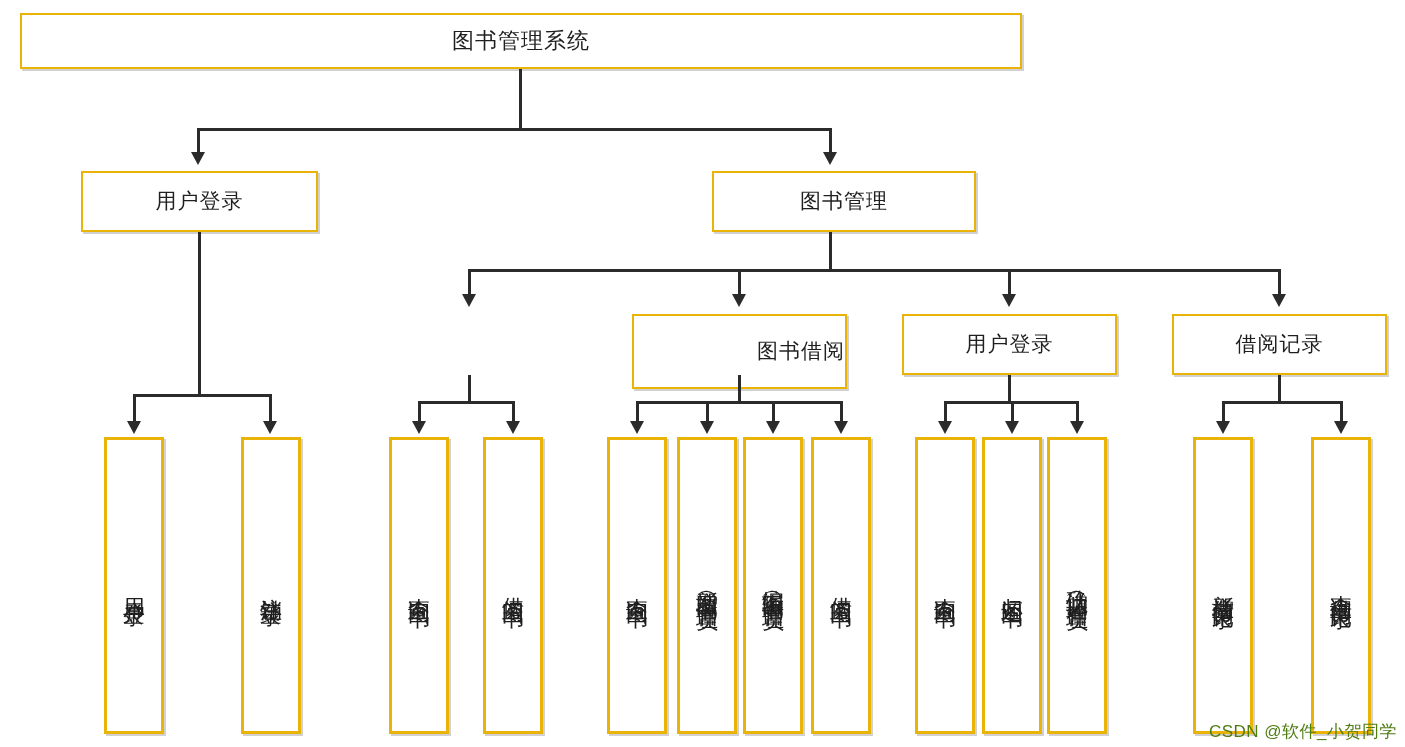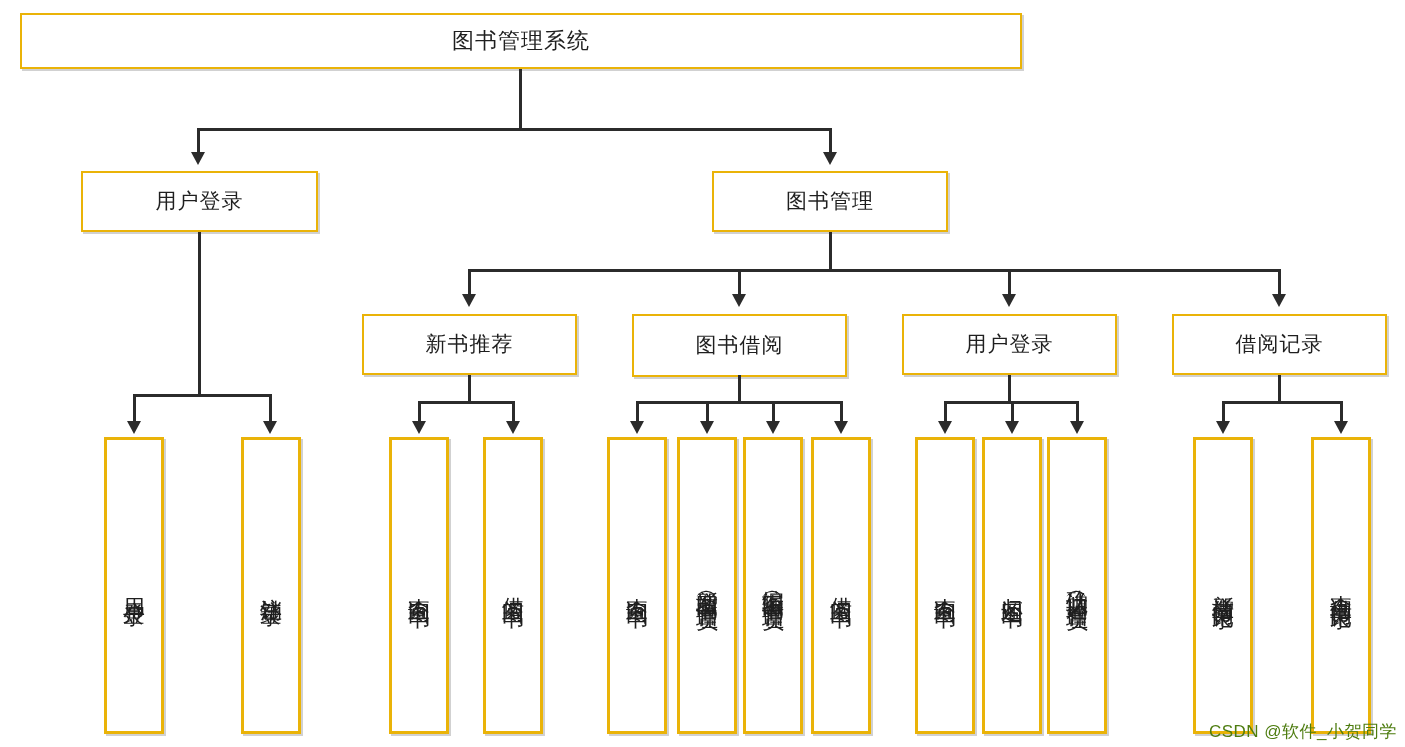--- a/index.html
+++ b/index.html
@@ -89,21 +89,21 @@
   <div class="edge h" style="left:197px;top:128px;width:634px;"></div>
 
   <div class="edge v" style="left:197px;top:128px;height:27px;"></div>
   <div class="arrow" style="left:191px;top:152px;"></div>
   <div class="edge v" style="left:829px;top:128px;height:27px;"></div>
   <div class="arrow" style="left:823px;top:152px;"></div>
 
   <div class="node" style="left:81px;top:171px;width:237px;height:61px;">
     <span class="lbl">用户登录</span>
   </div>
-  <div class="node" style="left:712px;top:171px;width:236px;height:61px;">
+  <div class="node" style="left:712px;top:171px;width:264px;height:61px;">
     <span class="lbl">图书管理</span>
   </div>
 
   <div class="edge v" style="left:198px;top:232px;height:164px;"></div>
   <div class="edge h" style="left:133px;top:394px;width:136px;"></div>
   <div class="edge v" style="left:133px;top:394px;height:30px;"></div>
   <div class="arrow" style="left:127px;top:421px;"></div>
   <div class="edge v" style="left:269px;top:394px;height:30px;"></div>
   <div class="arrow" style="left:263px;top:421px;"></div>
 
@@ -111,24 +111,21 @@
   <div class="edge h" style="left:468px;top:269px;width:812px;"></div>
   <div class="edge v" style="left:468px;top:269px;height:28px;"></div>
   <div class="arrow" style="left:462px;top:294px;"></div>
   <div class="edge v" style="left:738px;top:269px;height:28px;"></div>
   <div class="arrow" style="left:732px;top:294px;"></div>
   <div class="edge v" style="left:1008px;top:269px;height:28px;"></div>
   <div class="arrow" style="left:1002px;top:294px;"></div>
   <div class="edge v" style="left:1278px;top:269px;height:28px;"></div>
   <div class="arrow" style="left:1272px;top:294px;"></div>
 
-  <div class="node" style="left:362px;top:314px;width:215px;height:61px;">
-    <span class="lbl">新书推荐</span>
-  </div>
-  <div class="node" style="left:632px;top:314px;width:215px;height:63px;">
+  <div class="node" style="left:632px;top:314px;width:215px;height:75px;justify-content:flex-end;">
     <span class="lbl">图书借阅</span>
   </div>
   <div class="node" style="left:902px;top:314px;width:215px;height:61px;">
     <span class="lbl">用户登录</span>
   </div>
   <div class="node" style="left:1172px;top:314px;width:215px;height:61px;">
     <span class="lbl">借阅记录</span>
   </div>
 
   <div class="edge v" style="left:468px;top:375px;height:28px;"></div>

